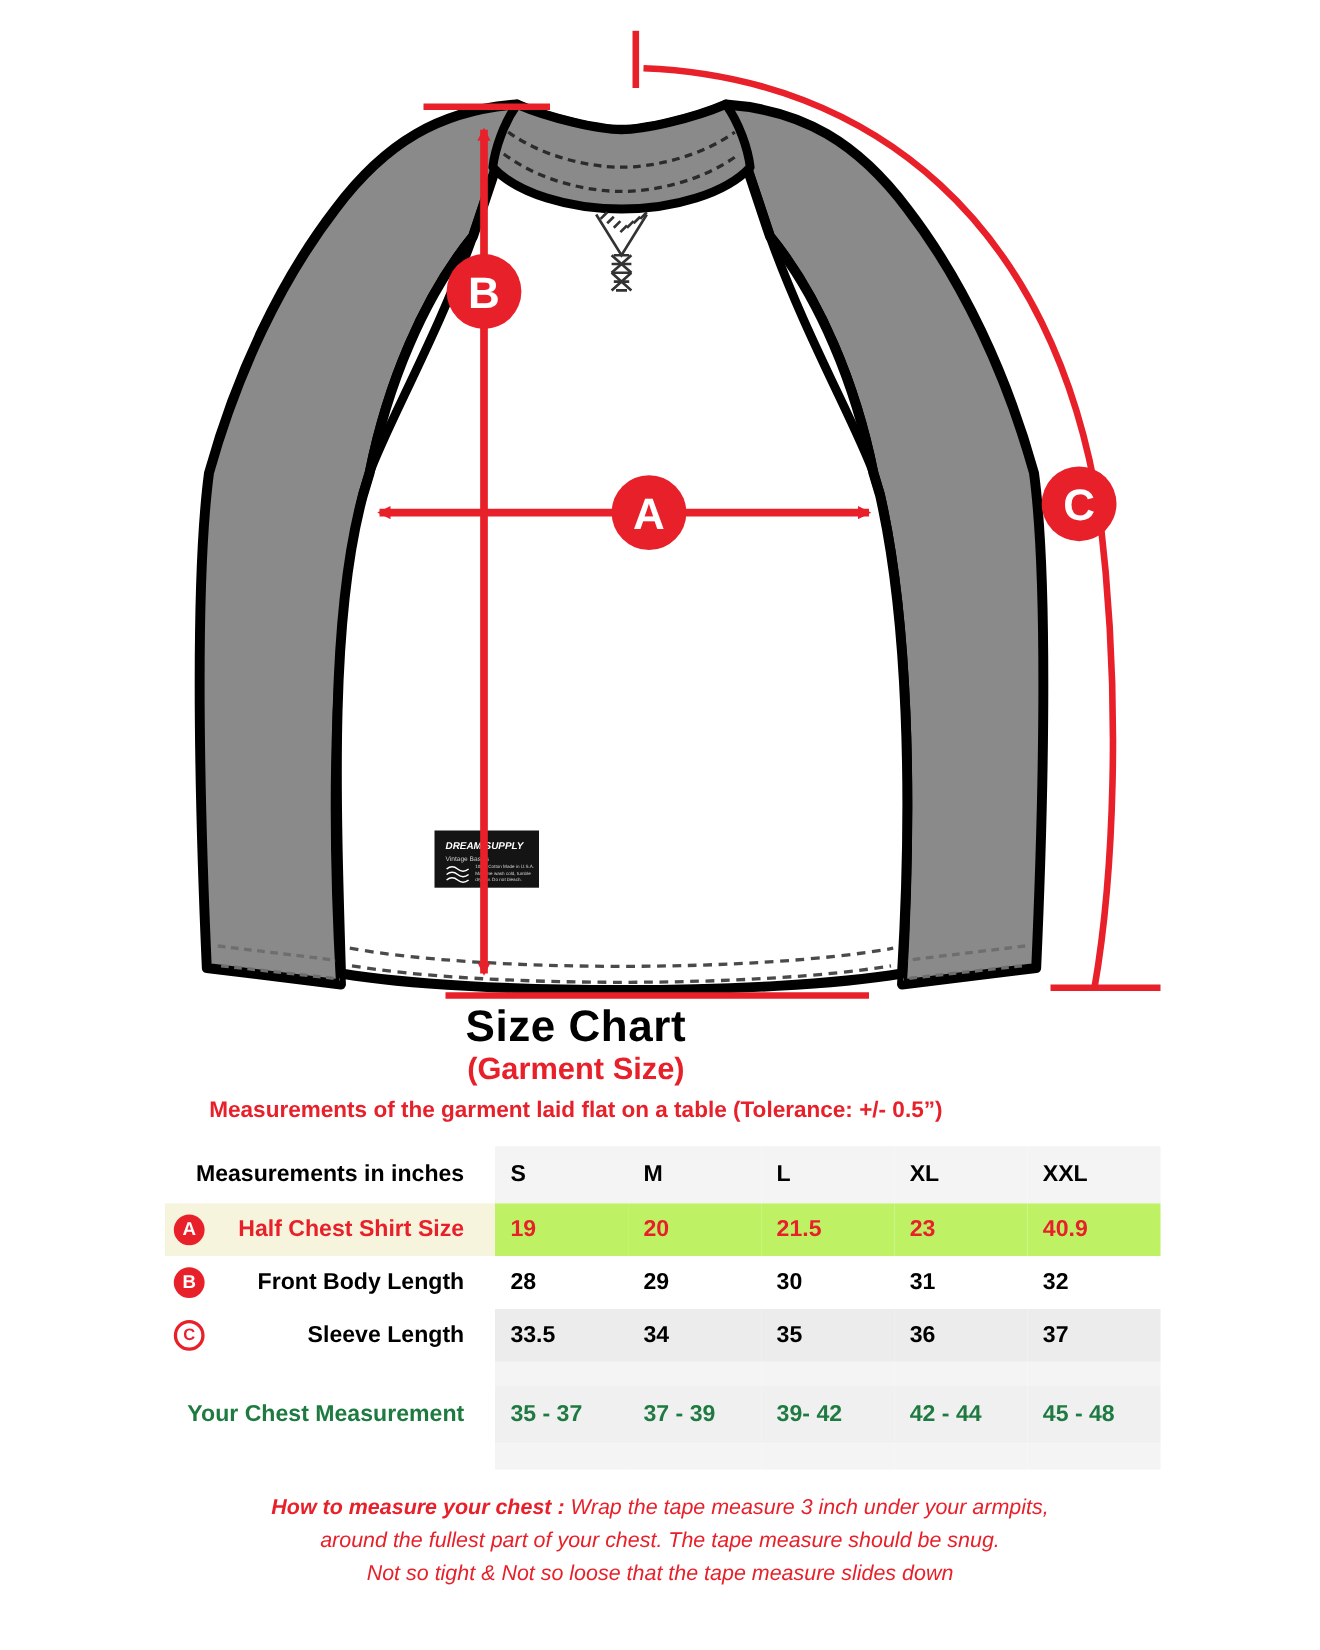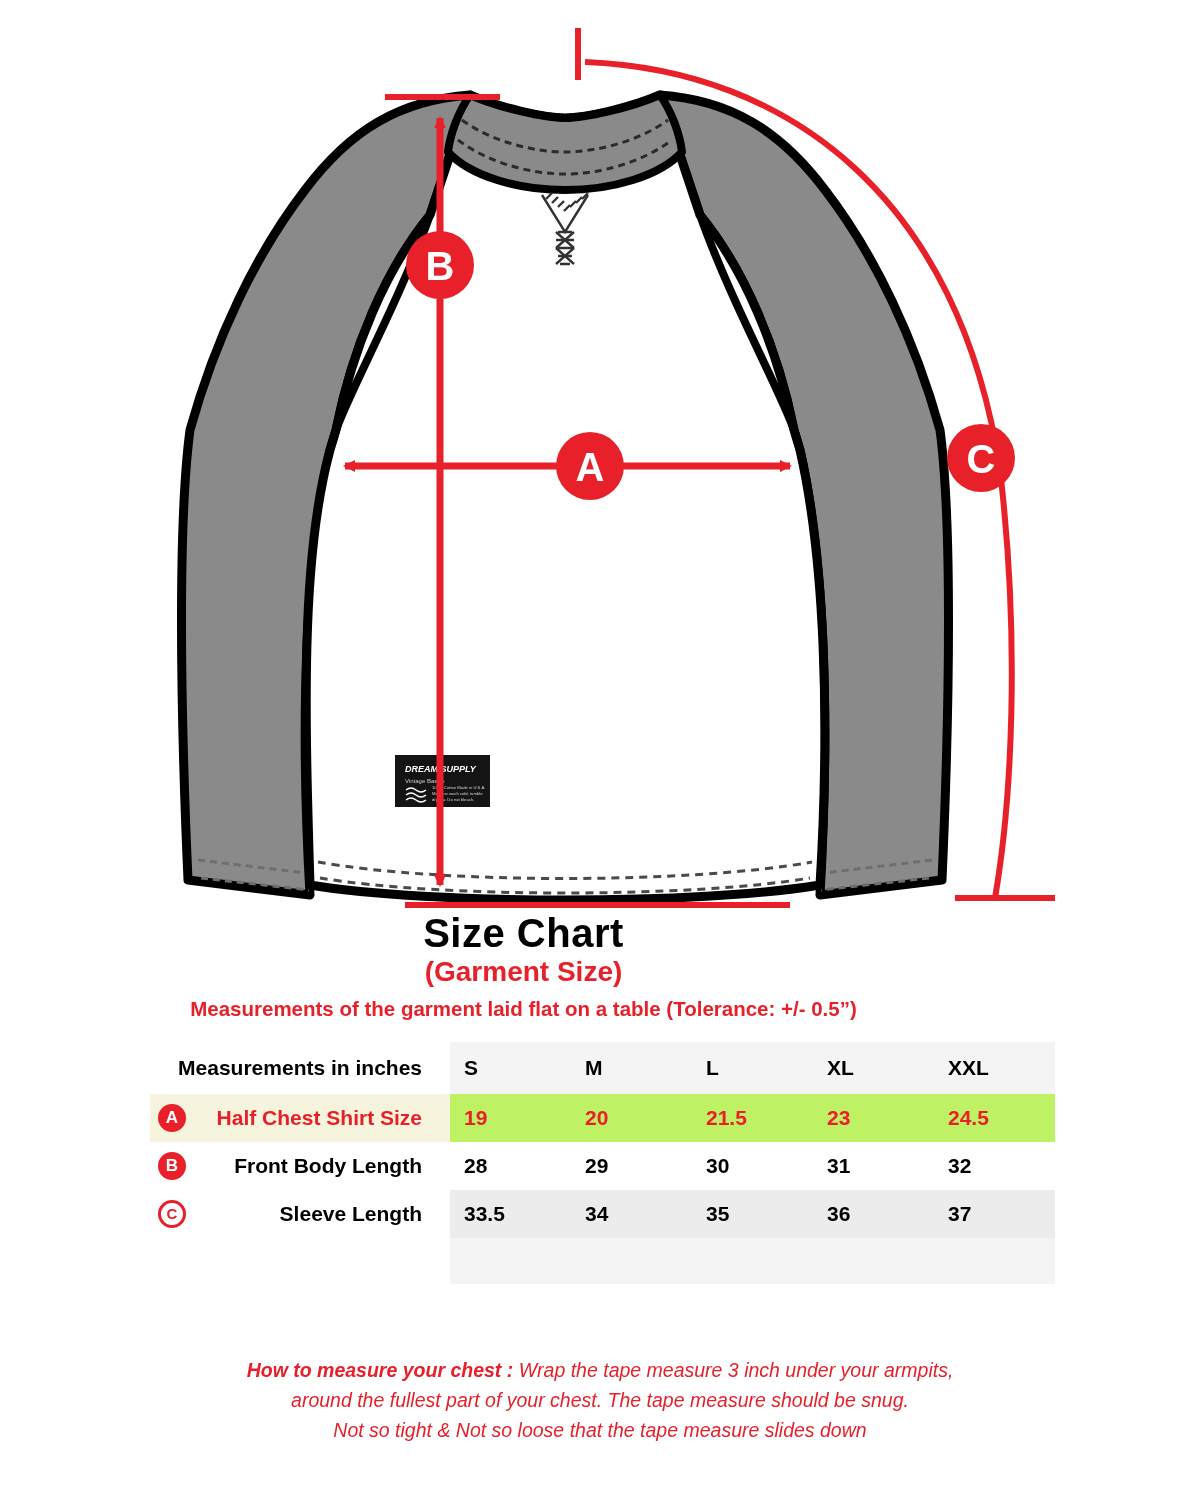--- a/index.html
+++ b/index.html
@@ -316,21 +316,21 @@
 
     <tr class="data-row row-a">
       <td class="row-label">
         <span class="badge">A</span>
         <span>Half Chest Shirt Size</span>
       </td>
       <td class="row-value">19</td>
       <td class="row-value">20</td>
       <td class="row-value">21.5</td>
       <td class="row-value">23</td>
-      <td class="row-value">24.5</td>
+      <td class="row-value">40.9</td>
     </tr>
 
     <tr class="data-row row-b">
       <td class="row-label">
         <span class="badge">B</span>
         <span>Front Body Length</span>
       </td>
       <td class="row-value">28</td>
       <td class="row-value">29</td>
       <td class="row-value">30</td>
@@ -352,20 +352,28 @@
 
     <tr class="spacer-row">
       <td></td>
       <td class="sp-size"></td>
       <td class="sp-size"></td>
       <td class="sp-size"></td>
       <td class="sp-size"></td>
       <td class="sp-size"></td>
     </tr>
 
+    <tr class="row-chest">
+      <td class="row-label">Your Chest Measurement</td>
+      <td class="row-value">35 - 37</td>
+      <td class="row-value">37 - 39</td>
+      <td class="row-value">39- 42</td>
+      <td class="row-value">42 - 44</td>
+      <td class="row-value">45 - 48</td>
+    </tr>
 
     <tr class="tail-row">
       <td></td>
       <td class="sp-size"></td>
       <td class="sp-size"></td>
       <td class="sp-size"></td>
       <td class="sp-size"></td>
       <td class="sp-size"></td>
     </tr>
   </tbody>

